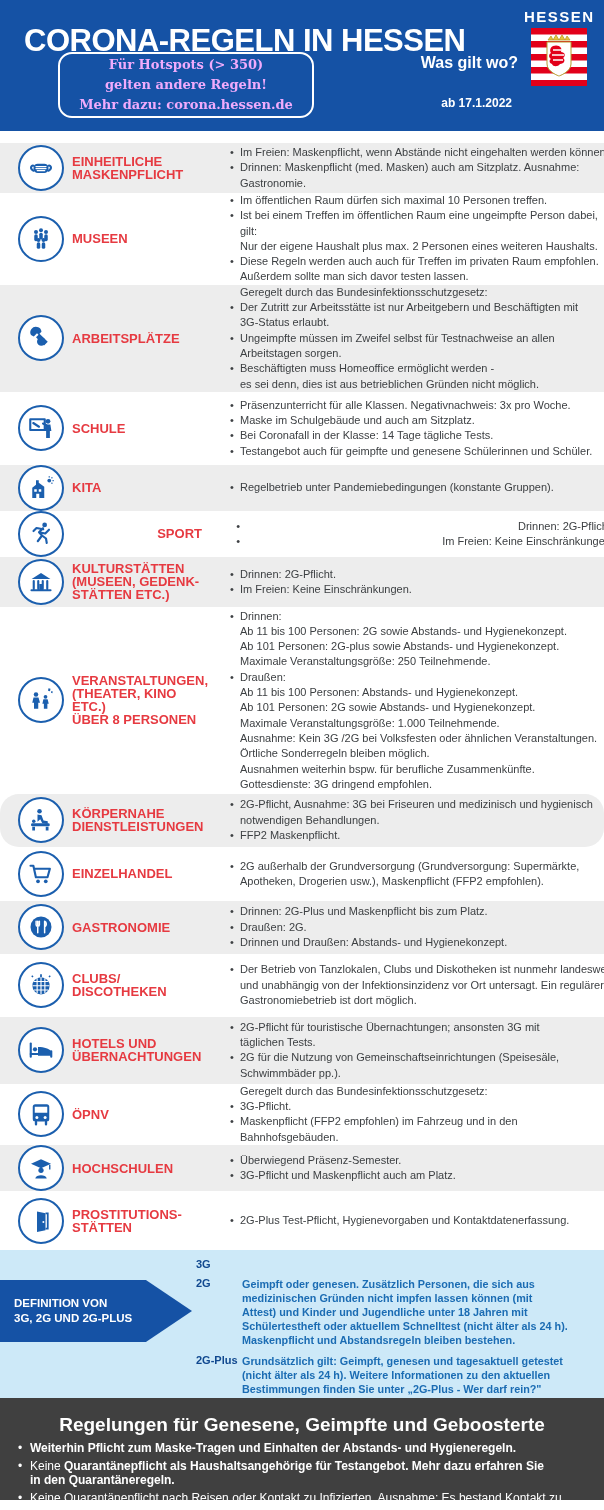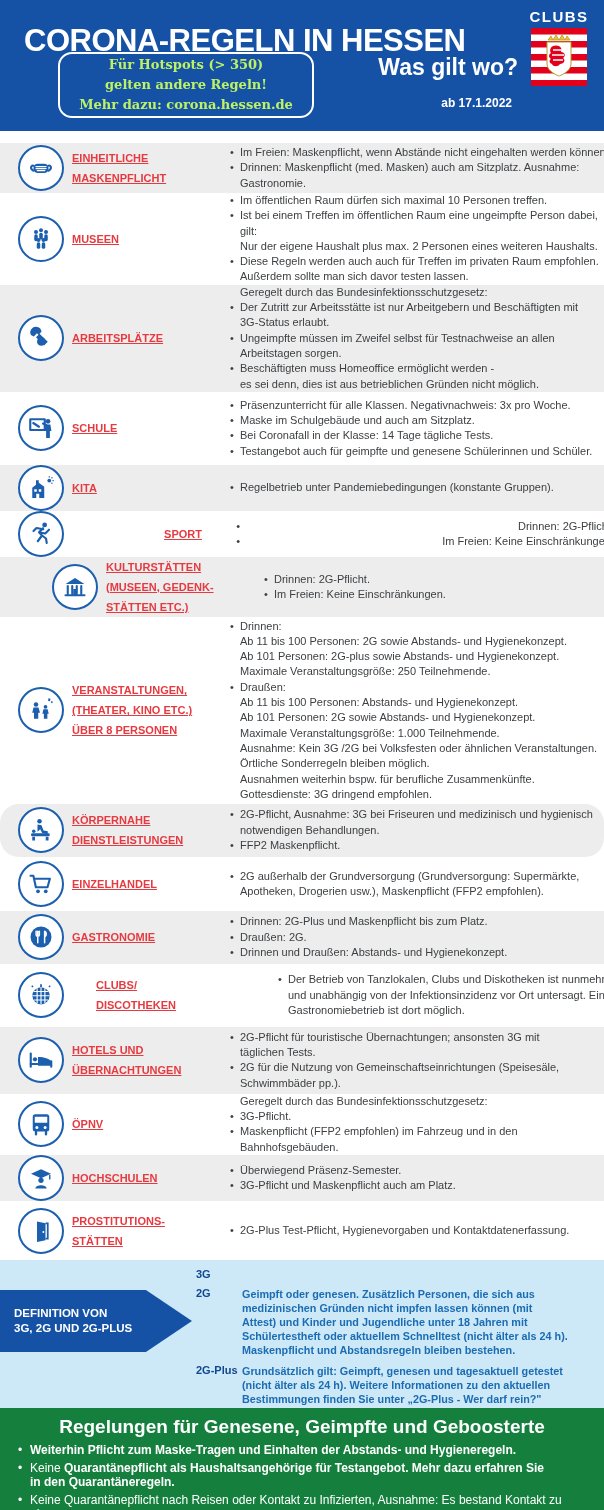--- a/index.html
+++ b/index.html
@@ -14,41 +14,40 @@
   }
   .title{
     position:absolute;left:24px;top:6px;font-size:31px;font-weight:bold;
     letter-spacing:-.5px;white-space:nowrap;margin-top:17px;
   }
   .hotspot-box{
     position:absolute;left:58px;top:52px;width:252px;height:62px;
     border:2px solid #fff;border-radius:14px;
     display:flex;flex-direction:column;justify-content:center;align-items:center;
     font-family:"DejaVu Serif",serif;font-weight:bold;font-size:13px;
-    color:#bef264;line-height:20px;text-align:center;
-  }
-  .wgw{position:absolute;right:86px;top:54px;font-size:23px;font-weight:bold;}
+    color:#f0abfc;line-height:20px;text-align:center;
+  }
+  .wgw{position:absolute;right:86px;top:54px;font-size:16px;font-weight:bold;}
   .abdate{position:absolute;right:92px;top:96px;font-size:12px;font-weight:bold;}
   .logo{position:absolute;right:10px;top:8px;width:70px;text-align:center;}
   .logo-text{font-size:15px;font-weight:bold;letter-spacing:1.5px;color:#fff;}
   .logo-flag{margin:3px auto 0;display:block;}
   .header-gap{height:12px;background:#fff;}
   
   .rule-row{display:flex;align-items:center;background:#fff;}
   .rule-row.alt{background:#ededed;}
   .icon-cell{width:46px;margin-left:18px;flex:0 0 auto;display:flex;align-items:center;justify-content:center;}
   .icon-circle{
     width:42px;height:42px;border:2.6px solid #1b5fae;border-radius:50%;
     background:#fff;display:flex;align-items:center;justify-content:center;flex:0 0 auto;
   }
   .rule-label{
     width:130px;margin-left:8px;flex:0 0 auto;
-    color:#e63a41;font-weight:bold;font-size:11px;line-height:20px;
+    color:#e63a41;font-weight:bold;font-size:13px;line-height:13px;
     white-space:pre-line;
-    text-decoration:underline;
   }
   .rule-items{
     margin-left:28px;width:384px;flex:0 0 auto;
     color:#3d4043;font-size:11px;line-height:15.3px;
   }
   .item{display:flex;}
   .item .dot{width:10px;flex:0 0 auto;}
   .item.lead .dot,.item.sub .dot{visibility:hidden;}
   .item .txt{white-space:pre-line;flex:1;}
   
@@ -57,21 +56,21 @@
     position:absolute;left:0;top:30px;width:192px;height:62px;background:#1552a5;
     clip-path:polygon(0 0,76% 0,100% 50%,76% 100%,0 100%);
     display:flex;flex-direction:column;justify-content:center;
     color:#fff;font-weight:bold;font-size:11.5px;line-height:15px;padding-left:14px;box-sizing:border-box;
   }
   .defs-list{position:absolute;left:196px;top:8px;width:400px;}
   .def-row{display:flex;margin-bottom:7px;}
   .def-term{width:46px;flex:0 0 auto;color:#10488f;font-weight:bold;font-size:11px;}
   .def-text{width:352px;color:#1b6cb3;font-weight:bold;font-size:10.8px;line-height:14px;white-space:pre-line;}
   
-  .booster{height:102px;background:#15803d;color:#fff;box-sizing:border-box;padding-top:8px;}
+  .booster{height:102px;background:#404040;color:#fff;box-sizing:border-box;padding-top:16px;}
   .booster-heading{text-align:center;font-size:19px;font-weight:bold;margin-bottom:5px;}
   .booster-bullets{padding:0 18px;}
   .bbullet{display:flex;font-size:12px;line-height:14.5px;margin-bottom:3px;}
   .bbullet .dot{width:12px;flex:0 0 auto;}
   .bbullet .txt{white-space:pre-line;}
   .bbullet .bold{font-weight:bold;}
   
   .source{height:32px;background:#fff;text-align:right;box-sizing:border-box;
     padding:9px 10px 0 0;font-size:11px;color:#3a3a3a;}
 </style>
@@ -83,21 +82,21 @@
   <header class="header">
     <div class="title">CORONA-REGELN IN HESSEN</div>
     <div class="hotspot-box">
       <div>Für Hotspots (&gt; 350)</div>
       <div>gelten andere Regeln!</div>
       <div>Mehr dazu: corona.hessen.de</div>
     </div>
     <div class="wgw">Was gilt wo?</div>
     <div class="abdate">ab 17.1.2022</div>
     <div class="logo">
-      <div class="logo-text">CLUBS</div>
+      <div class="logo-text">HESSEN</div>
       <svg class="logo-flag" width="56" height="58" viewBox="0 0 56 58">
         <rect x="0" y="0" width="56" height="58" fill="#fff"></rect>
         <g>
           <rect y="0" width="56" height="6.5" fill="#e2001a"></rect>
           <rect y="13" width="56" height="6.5" fill="#e2001a"></rect>
           <rect y="26" width="56" height="6.5" fill="#e2001a"></rect>
           <rect y="39" width="56" height="6.5" fill="#e2001a"></rect>
           <rect y="52" width="56" height="6" fill="#e2001a"></rect>
         </g>
         <path d="M16 14 h24 v22 c0 8 -12 12 -12 12 s-12 -4 -12 -12z" fill="#fff" stroke="#b59a2a" stroke-width="1"></path>
@@ -274,21 +273,21 @@
           <div class="item bullet">
             <span class="dot">•</span>
             <span class="txt">Drinnen: 2G-Pflicht.</span>
           </div>
           <div class="item bullet">
             <span class="dot">•</span>
             <span class="txt">Im Freien: Keine Einschränkungen.</span>
           </div>
         </div>
       </div>
-      <div class="rule-row alt" style="min-height: 50px; padding-left: 34px;">
+      <div class="rule-row alt" style="min-height: 50px;">
         <div class="icon-cell">
           <div class="icon-circle">
             <svg width="30" height="30" viewBox="0 0 24 24" stroke="#1b5fae" fill="none" stroke-width="1.7" stroke-linecap="round" stroke-linejoin="round">
               <path d="M4.5 9.5L12 4.8l7.5 4.7z" fill="#1b5fae" stroke="none"></path>
               <path d="M6.2 11.2v6M9.8 11.2v6M13.4 11.2v6M17 11.2v6M4.4 18.6h15.2"></path>
               <rect x="10.6" y="13.6" width="2.8" height="5" fill="#1b5fae" stroke="none"></rect>
             </svg>
           </div>
         </div>
         <div class="rule-label">KULTURSTÄTTEN
@@ -441,21 +440,21 @@
           <div class="item bullet">
             <span class="dot">•</span>
             <span class="txt">Draußen: 2G.</span>
           </div>
           <div class="item bullet">
             <span class="dot">•</span>
             <span class="txt">Drinnen und Draußen: Abstands- und Hygienekonzept.</span>
           </div>
         </div>
       </div>
-      <div class="rule-row" style="min-height: 63px; gap: 24px;">
+      <div class="rule-row" style="min-height: 63px;">
         <div class="icon-cell">
           <div class="icon-circle">
             <svg width="30" height="30" viewBox="0 0 24 24">
               <path d="M12 5.8V3.4" stroke="#1b5fae" stroke-width="1.4"></path>
               <circle cx="12" cy="12.6" r="6.9" fill="#1b5fae"></circle>
               <g stroke="#fff" stroke-width="0.9" fill="none">
                 <path d="M5.2 12.6h13.6M6.4 9.2h11.2M6.4 16h11.2M12 5.8v13.6M8.9 6.6v12M15.1 6.6v12"></path>
               </g>
               <path d="M4.6 4.6l1 1M19.4 4.6l-1 1" stroke="#1b5fae" stroke-width="1.2"></path>
             </svg>

